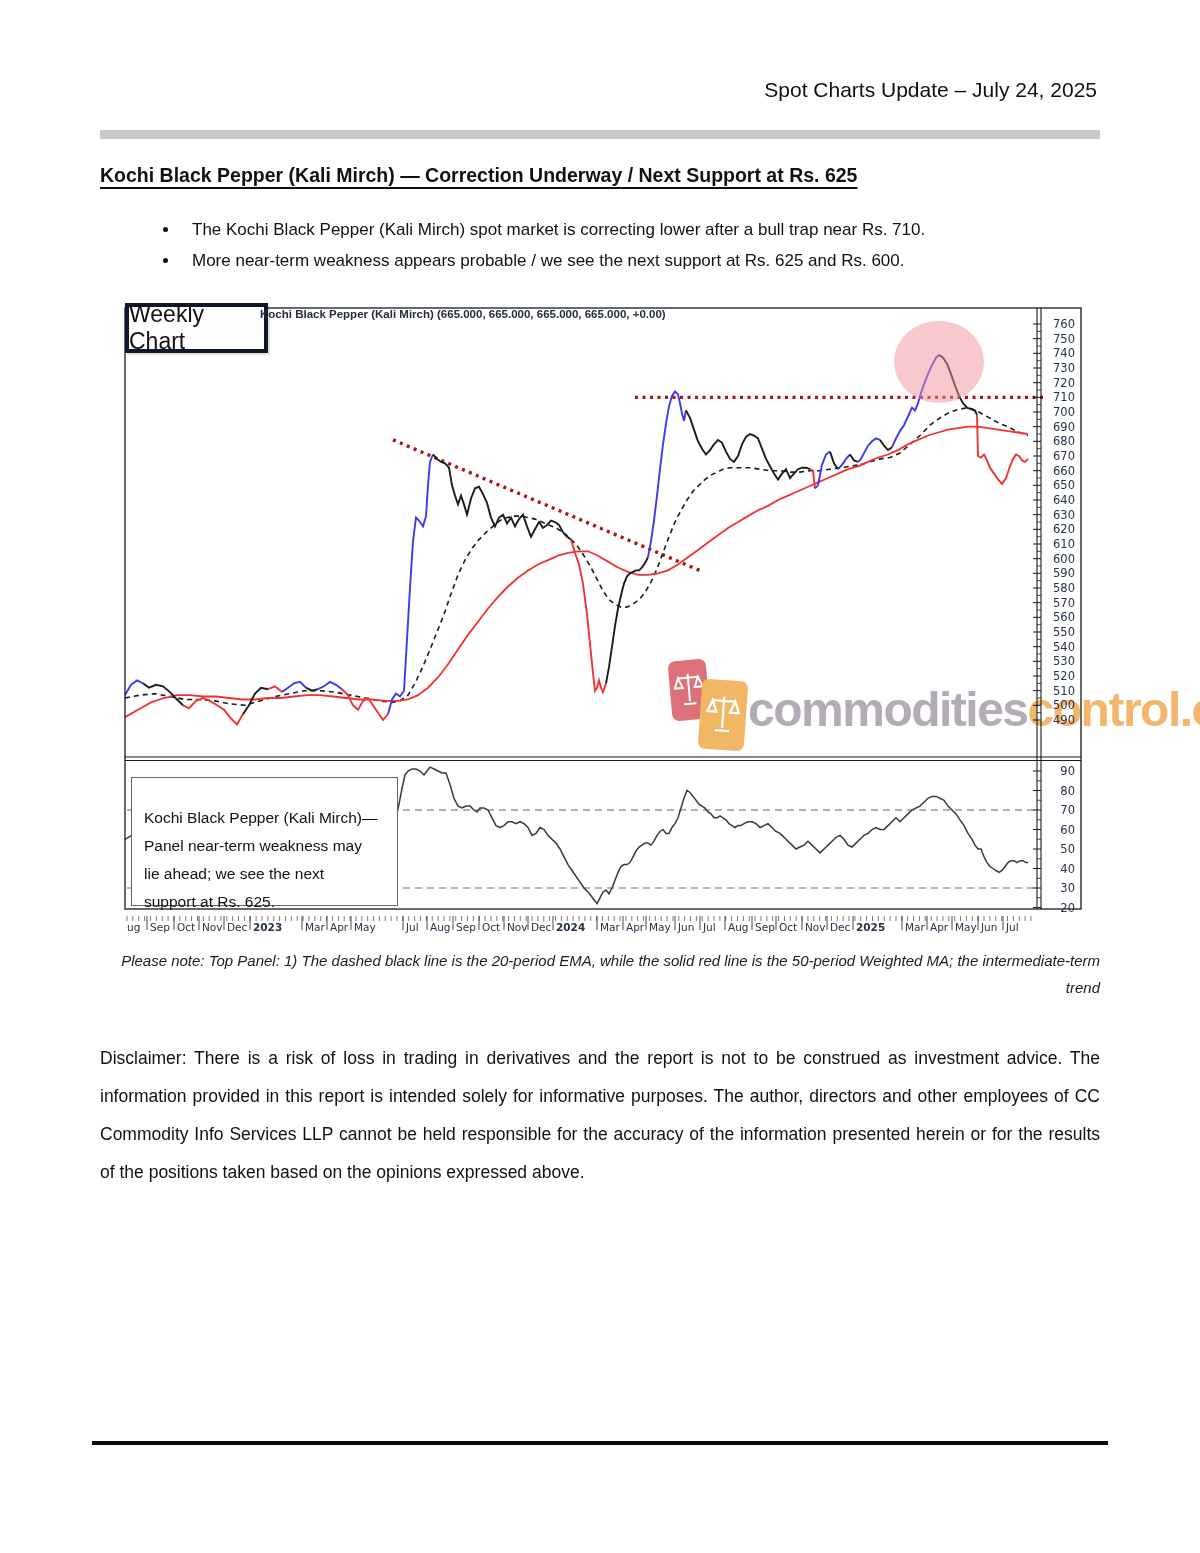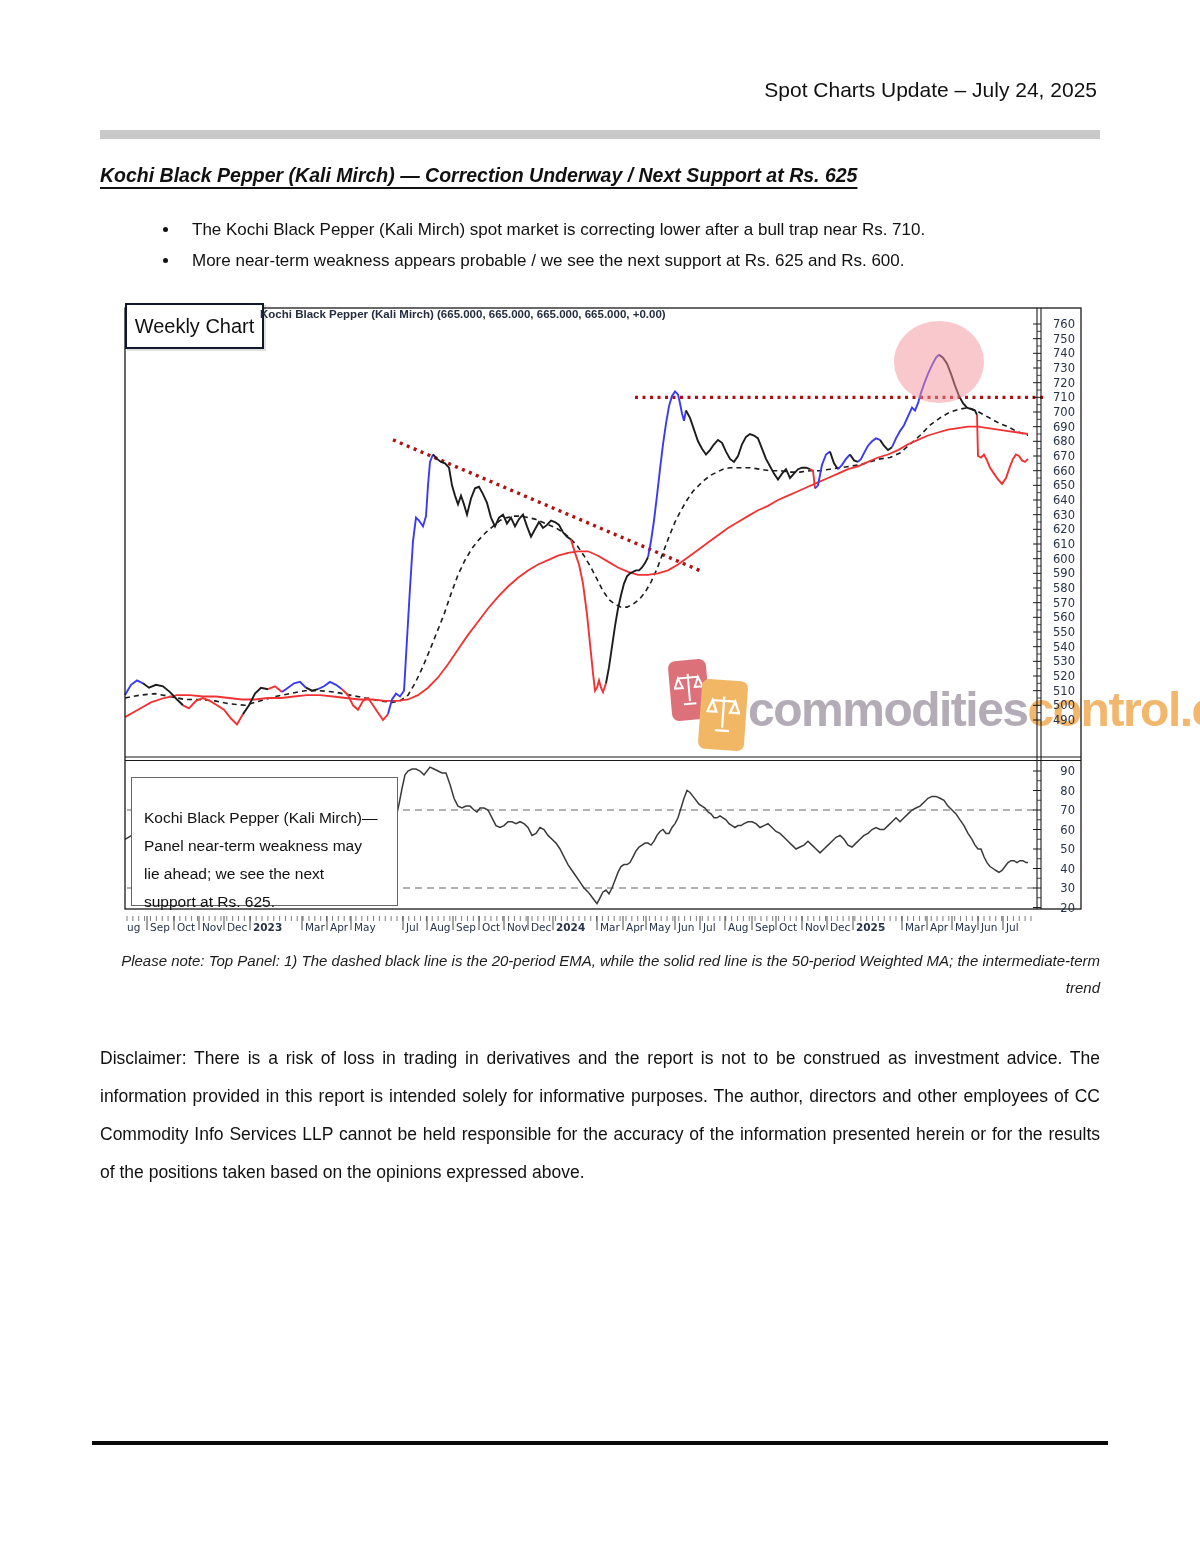--- a/index.html
+++ b/index.html
@@ -5,35 +5,35 @@
   html,body{margin:0;padding:0;}
   body{
     width:1200px;height:1553px;position:relative;background:#ffffff;
     font-family:"Liberation Sans", sans-serif;color:#111;overflow:hidden;
   }
   .abs{position:absolute;}
   
   .header-date{top:78px;right:103px;font-size:21px;color:#101010;z-index:3;}
   .gray-rule{left:100px;top:130px;width:1000px;height:9px;background:#c9c9c9;z-index:3;}
   .heading{left:100px;top:164px;width:1010px;font-size:19.5px;font-weight:bold;z-index:3;}
-  .heading span{text-decoration:underline;text-decoration-thickness:1.5px;text-underline-offset:5px;font-style:italic;}
+  .heading span{text-decoration:underline;text-decoration-thickness:1.5px;text-underline-offset:5px;}
   ul.bullets{left:136px;top:218px;width:980px;margin:2px;padding-left:42px;font-size:17px;z-index:3;position:absolute;}
   ul.bullets li{margin-bottom:11px;padding-left:12px;}
   
   #wm{left:664px;top:656px;width:380px;height:102px;z-index:1;opacity:.82;}
   .wm-rect{position:absolute;border-radius:7px;display:flex;align-items:center;justify-content:center;}
   .wm-red{left:6px;top:4px;width:38px;height:60px;background:#d6525e;transform:rotate(-5deg);}
   .wm-orange{left:36px;top:24px;width:46px;height:70px;background:#f0a844;transform:rotate(4deg);}
   .wm-text{position:absolute;left:84px;top:26px;font-size:48px;font-weight:bold;letter-spacing:-1.5px;white-space:nowrap;}
   .wm-gray{color:#a39aa8;}
   .wm-orangetxt{color:#f0a84e;}
   #chart-svg{left:0;top:0;z-index:2;}
-  .weekly-box{left:125px;top:303px;width:135px;height:42px;background:#fff;border:2px solid #0f172a;
+  .weekly-box{left:125px;top:303px;width:135px;height:42px;background:#fff;border:4px solid #0f172a;
     box-shadow:2px 2px 0 rgba(0,0,0,.12);display:flex;align-items:center;justify-content:center;
-    font-size:20px;z-index:3;}
+    font-size:23px;z-index:3;}
   .chart-title{left:260px;top:308px;width:640px;text-align:left;font-size:11.5px;font-weight:600;color:#242e40;z-index:3;}
   .annot-box{left:131px;top:777px;width:267px;height:129px;background:#fff;border:1px solid #666;
     padding:26px 12px;font-size:15.5px;line-height:28px;z-index:3;box-sizing:border-box;}
   
   .footnote{left:100px;top:948px;width:1000px;text-align:right;font-style:italic;font-size:15px;
     line-height:26.5px;color:#1c1c1c;z-index:3;}
   .disclaimer{left:100px;top:1039px;width:1000px;font-size:17.5px;line-height:38px;text-align:justify;z-index:3;}
   .bottom-rule{left:92px;top:1441px;width:1016px;height:2px;border-top:4px solid #0a0a0a;z-index:3;}
 </style>
 </head>

